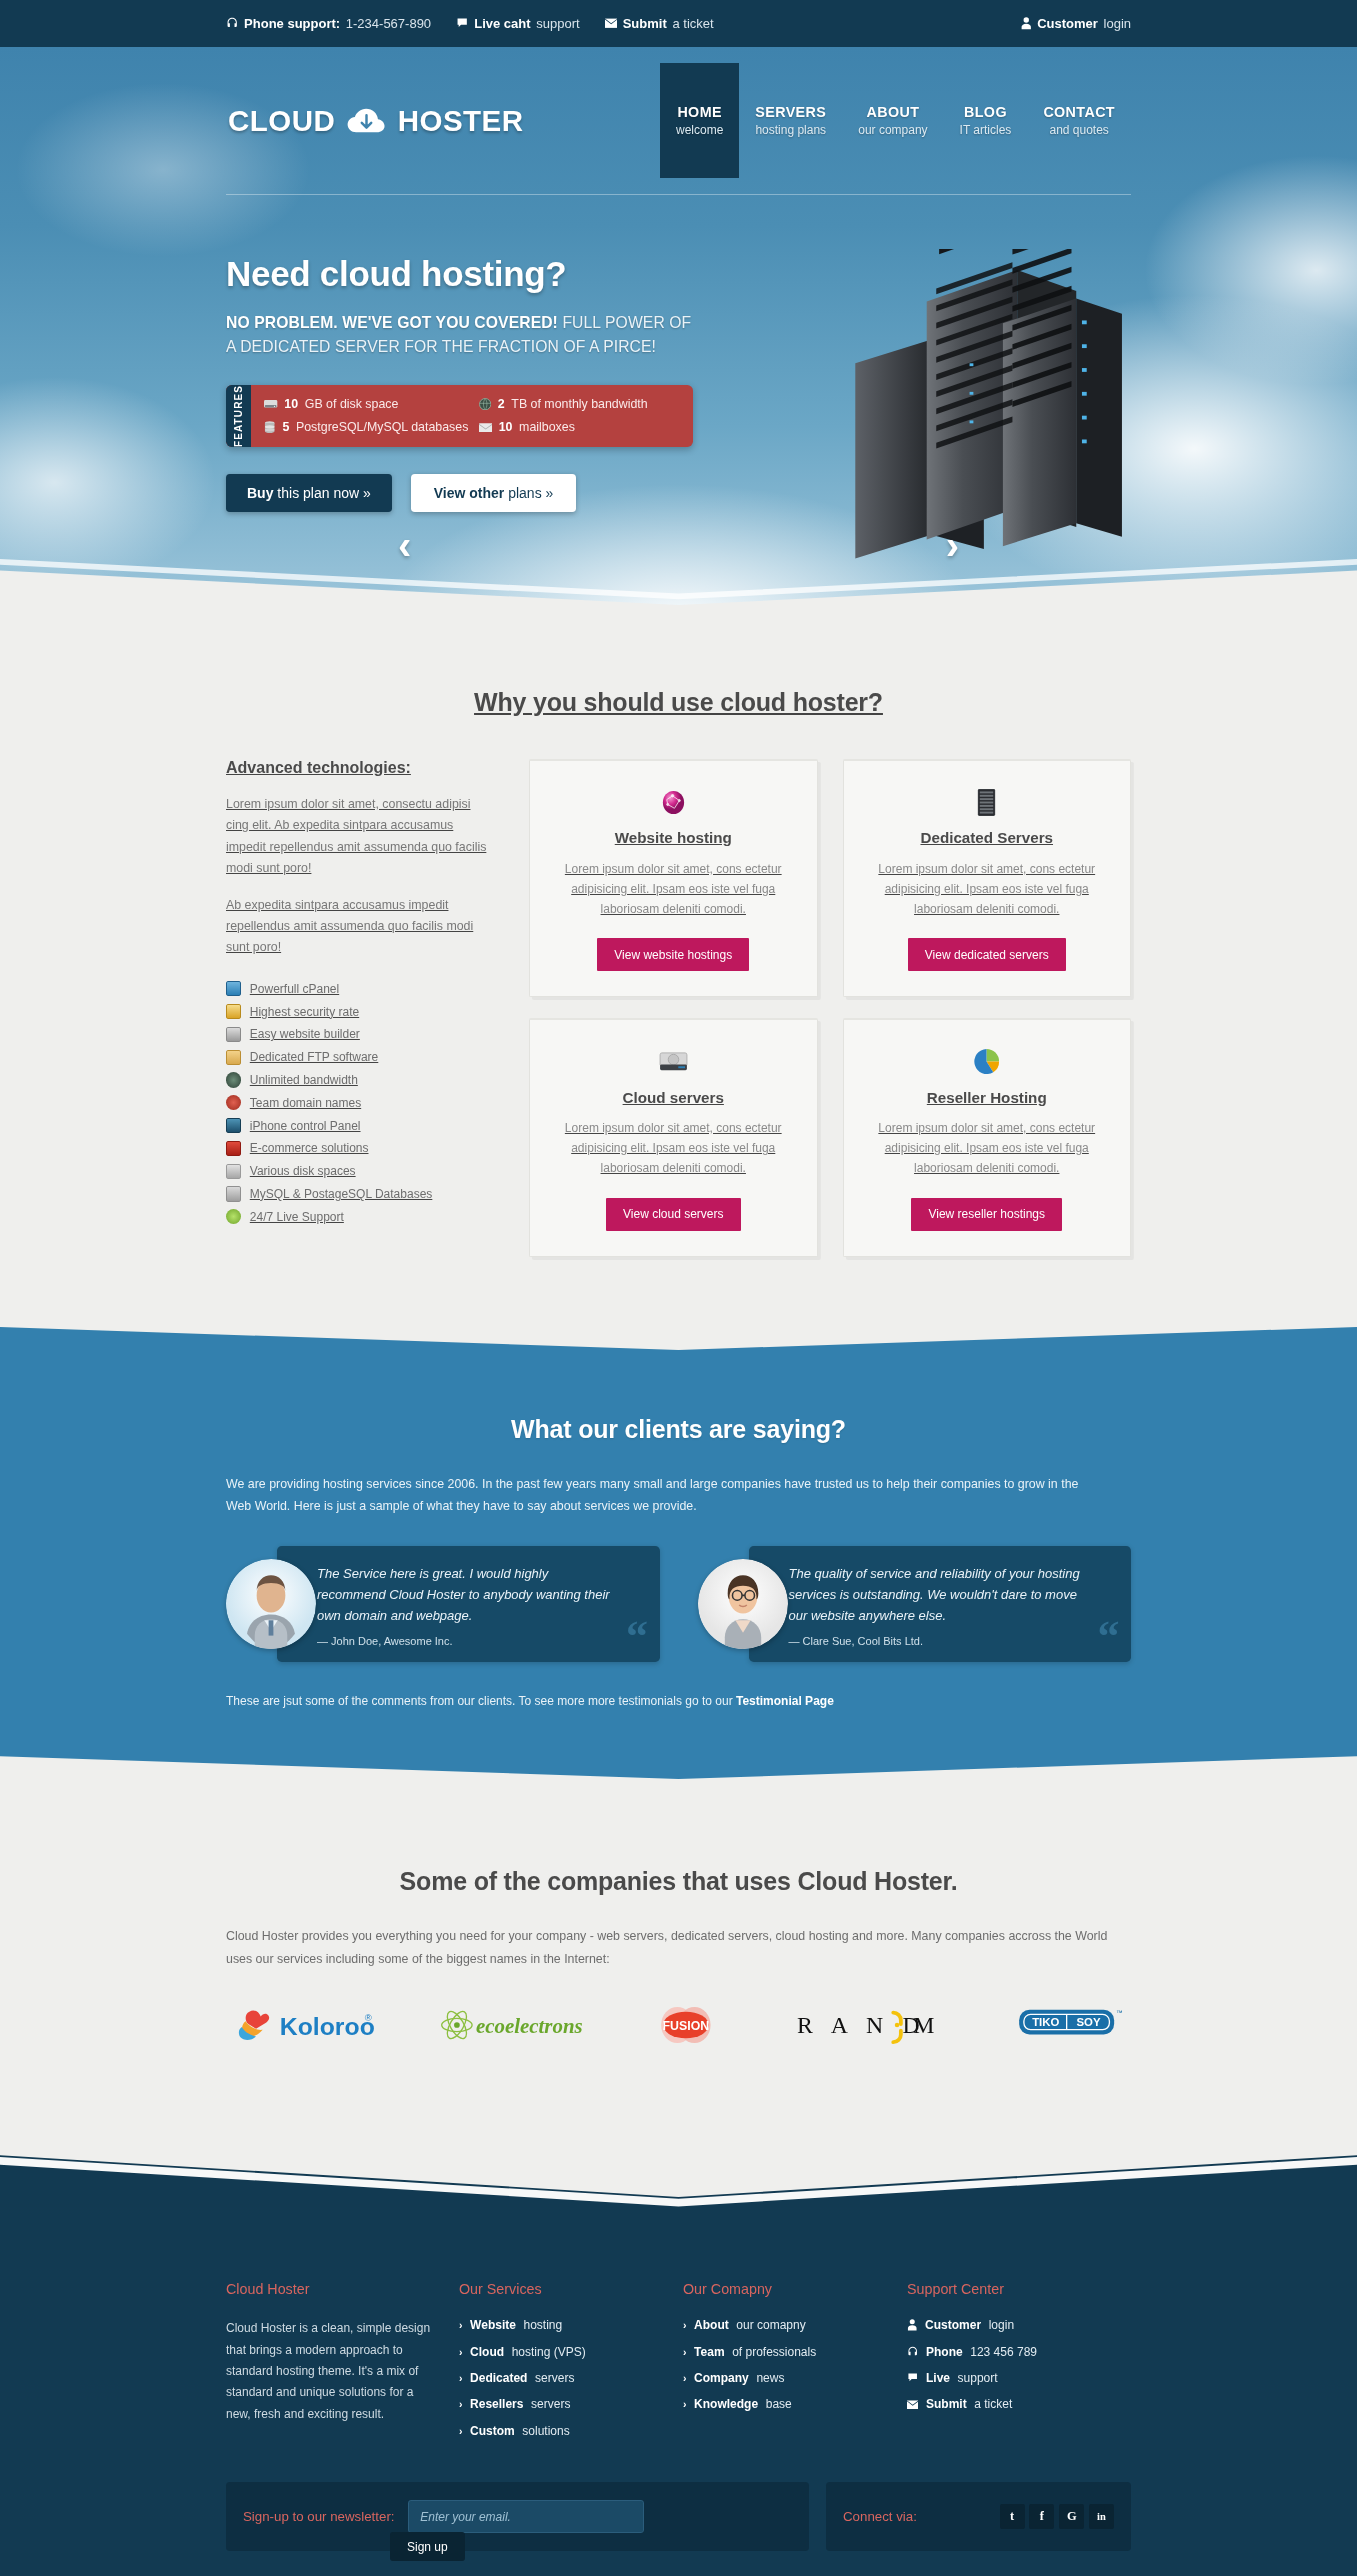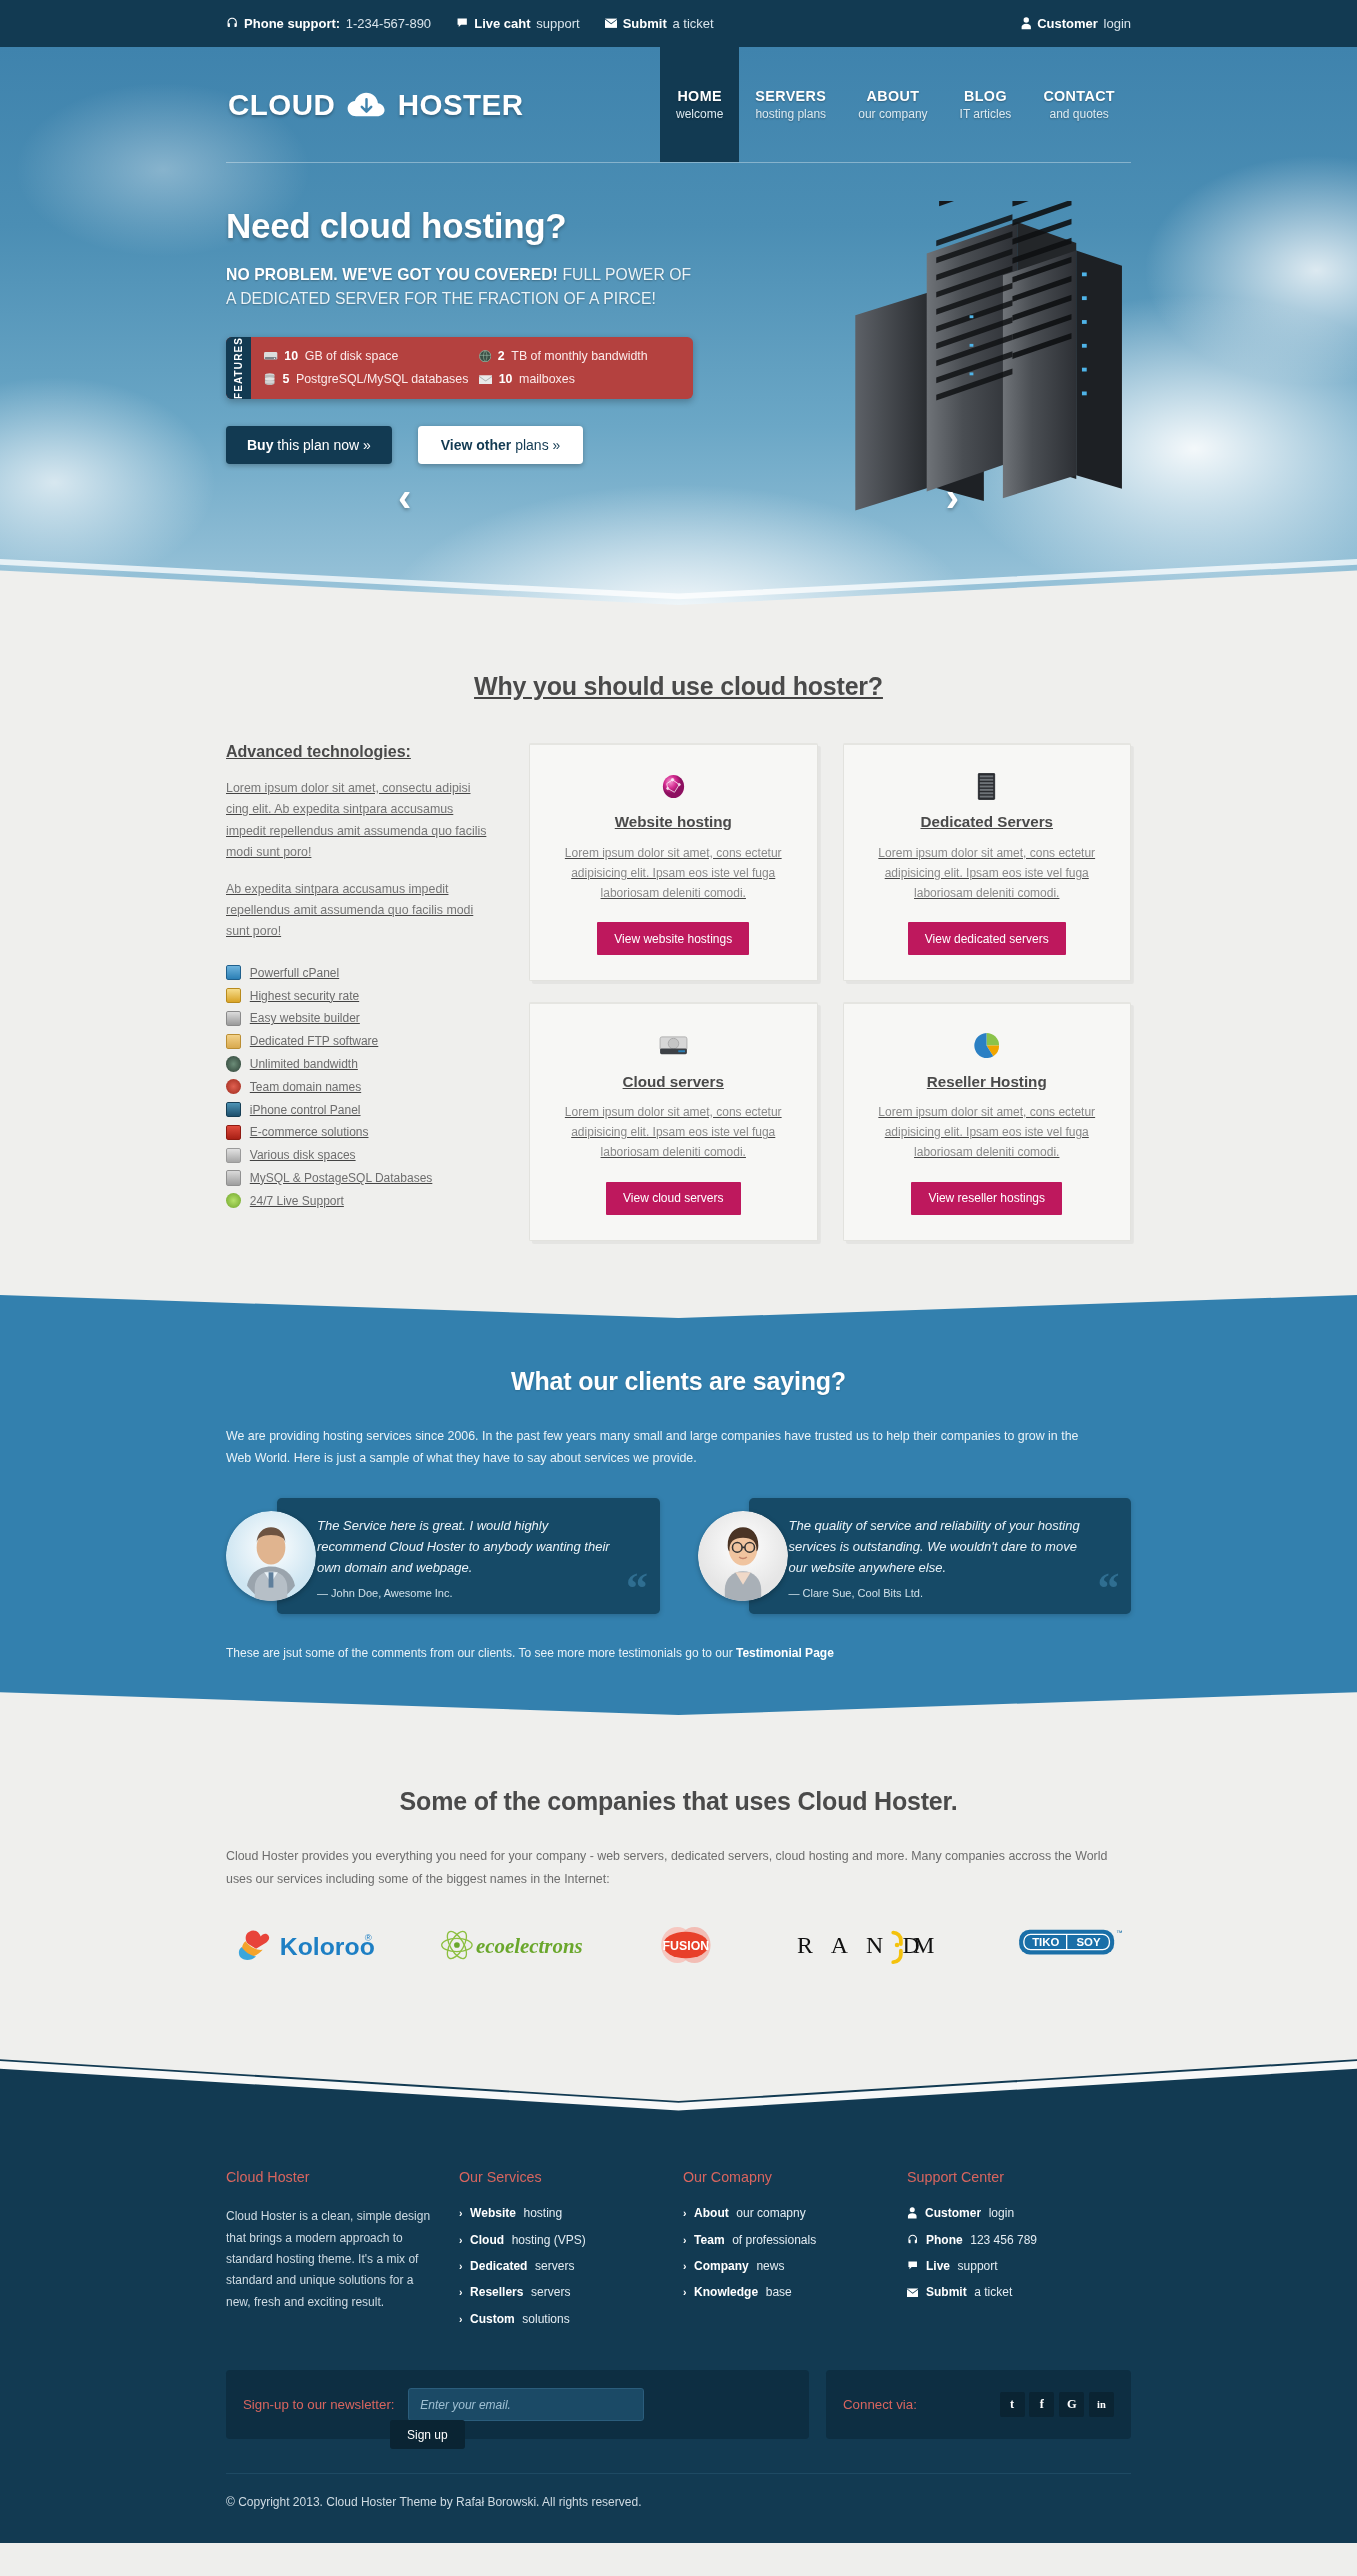--- a/index.html
+++ b/index.html
@@ -4,21 +4,21 @@
 <style>
   * { margin:0; padding:0; box-sizing:border-box; }
   html,body { width:1357px; }
   body {
     font-family:"Liberation Sans", sans-serif;
     background:#eeeeec;
     color:#444;
     -webkit-font-smoothing:antialiased;
   }
   .wrap { width:1357px; position:relative; overflow:hidden; }
-  .container { width:905px; margin:0 auto; position:relative; }
+  .container { width:905px; margin:16px auto; position:relative; }
 
   
   .topbar {
     background:#123a52; height:47px; width:100%;
     display:flex; align-items:center; color:#ffffff; font-size:13px;
   }
   .topbar .container { display:flex; align-items:center; }
   .topbar-left { display:flex; align-items:center; gap:25px; }
   .topbar-right { margin-left:auto; display:flex; align-items:center; }
   .tb-item { display:flex; align-items:center; gap:5.7px; white-space:nowrap; }
@@ -86,21 +86,21 @@
     letter-spacing:1.1px; width:25px; display:flex; align-items:center; justify-content:center;
   }
   .features-tab span { writing-mode:vertical-rl; transform:rotate(180deg); }
   .features-grid {
     flex:1; padding:11.4px 9.5px 11.4px 13.3px;
     display:grid; grid-template-columns:1fr 1fr; gap:7.6px 9.5px;
   }
   .feat { display:flex; align-items:center; gap:6.7px; color:#fbeaea; font-size:12.4px; }
   .feat b { color:#fff; font-weight:bold; }
 
-  .hero-btns { margin-top:27px; display:flex; gap:26px; }
+  .hero-btns { margin-top:27px; display:flex; gap:19px; }
   .btn-dark {
     background:#123a52; color:#fff; border:none; border-radius:3.8px;
     padding:11.4px 21px; font-size:14px; cursor:pointer;
     box-shadow:0 1.9px 4.8px rgba(0,0,0,.25); font-family:inherit;
   }
   .btn-dark b { font-weight:bold; }
   .btn-light {
     background:#fff; color:#123a52; border:none; border-radius:3.8px;
     padding:11.4px 23px; font-size:14px; cursor:pointer;
     box-shadow:0 1.9px 4.8px rgba(0,0,0,.25); font-family:inherit;

